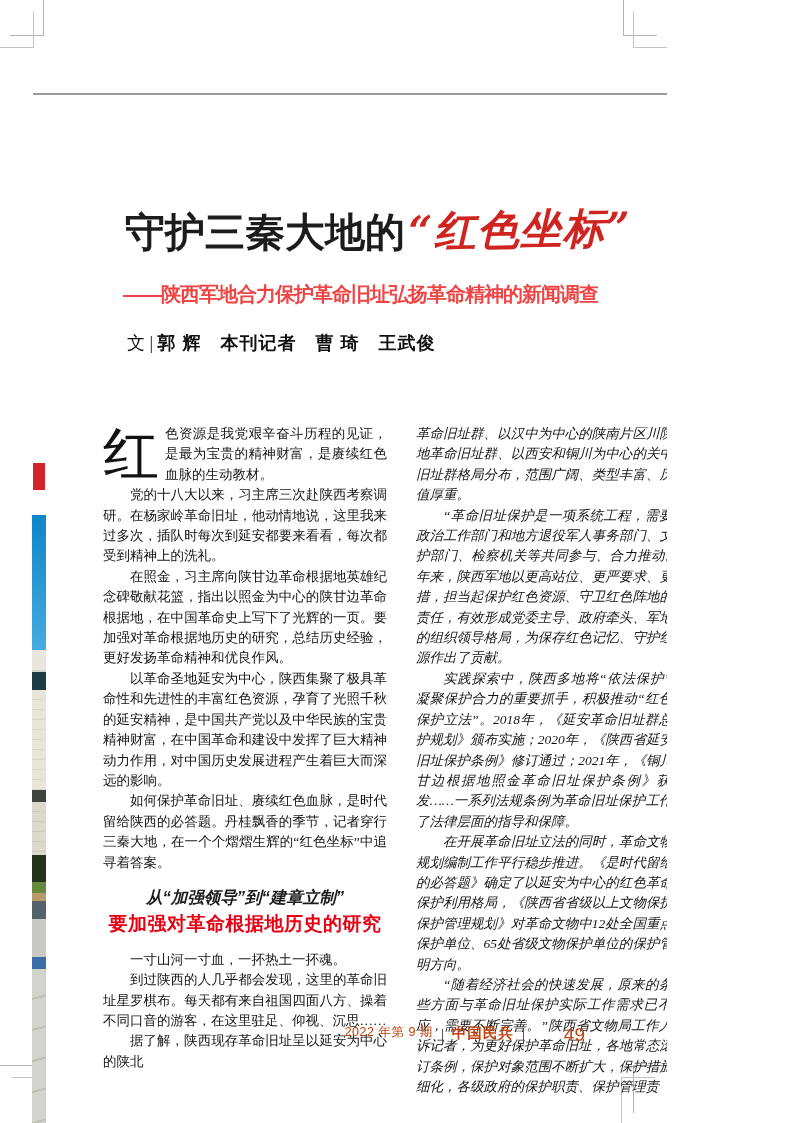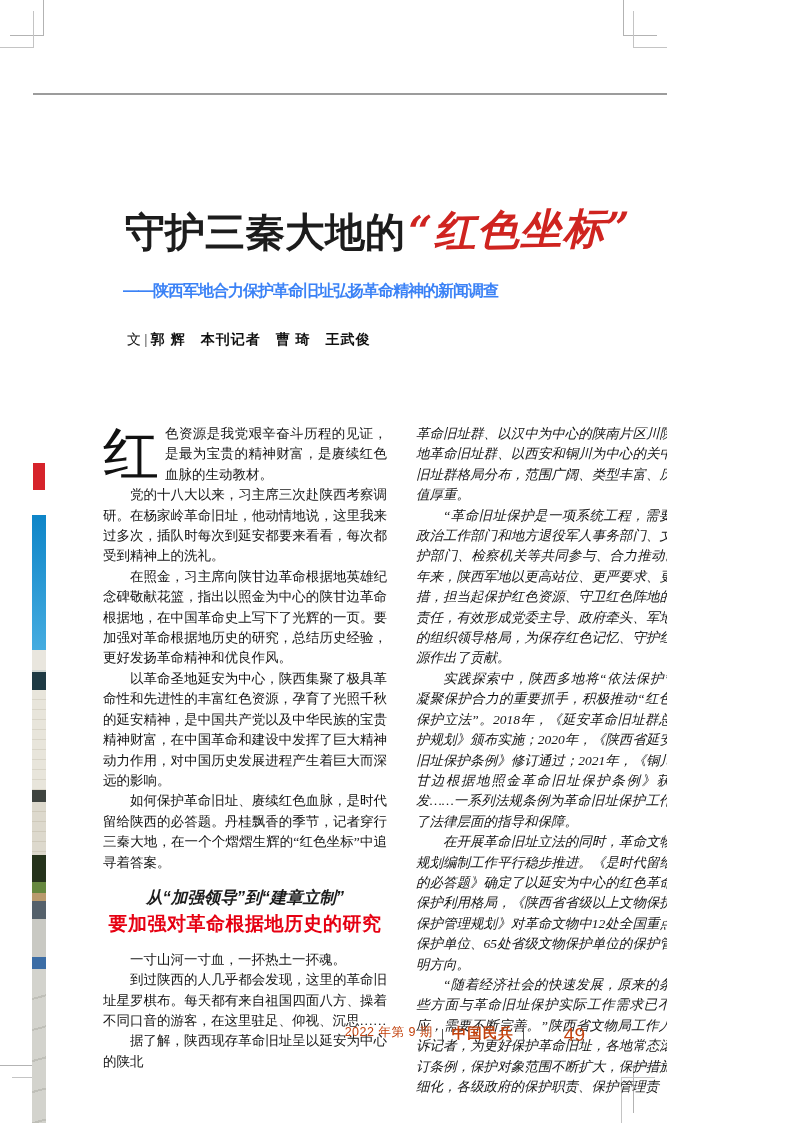--- a/index.html
+++ b/index.html
@@ -53,25 +53,25 @@
   }
   .title-red {
     font-family: "DejaVu Serif", cursive;
     font-style: italic; font-weight: 700; font-size: 42px;
     color: #cf2420; margin-left: 4px; letter-spacing: 1px;
     transform: rotate(-1deg); transform-origin: left bottom; display: inline-block;
   }
   .subtitle {
     position: absolute; left: 123px; top: 281px;
     font-family: "Liberation Sans", sans-serif;
-    font-weight: 600; font-size: 16px; letter-spacing: -1px; color: #3b82f6; white-space: nowrap;
+    font-weight: 600; font-size: 20px; letter-spacing: -1px; color: #ef4444; white-space: nowrap;
   }
   .byline {
     position: absolute; left: 127px; top: 331px;
-    font-size: 14px; white-space: nowrap; color: #111;
+    font-size: 18px; white-space: nowrap; color: #111;
   }
   .byline .prefix { font-family: "Liberation Serif", serif; font-weight: 400; }
   .byline .authors { font-family: "Liberation Sans", sans-serif; font-weight: 700; letter-spacing: 1px; }
 
   
   .col {
     position: absolute; top: 424px; width: 284px;
     font-size: 13.5px; line-height: 20.4px;
     text-align: justify; text-justify: inter-ideograph;
     color: #141414;

